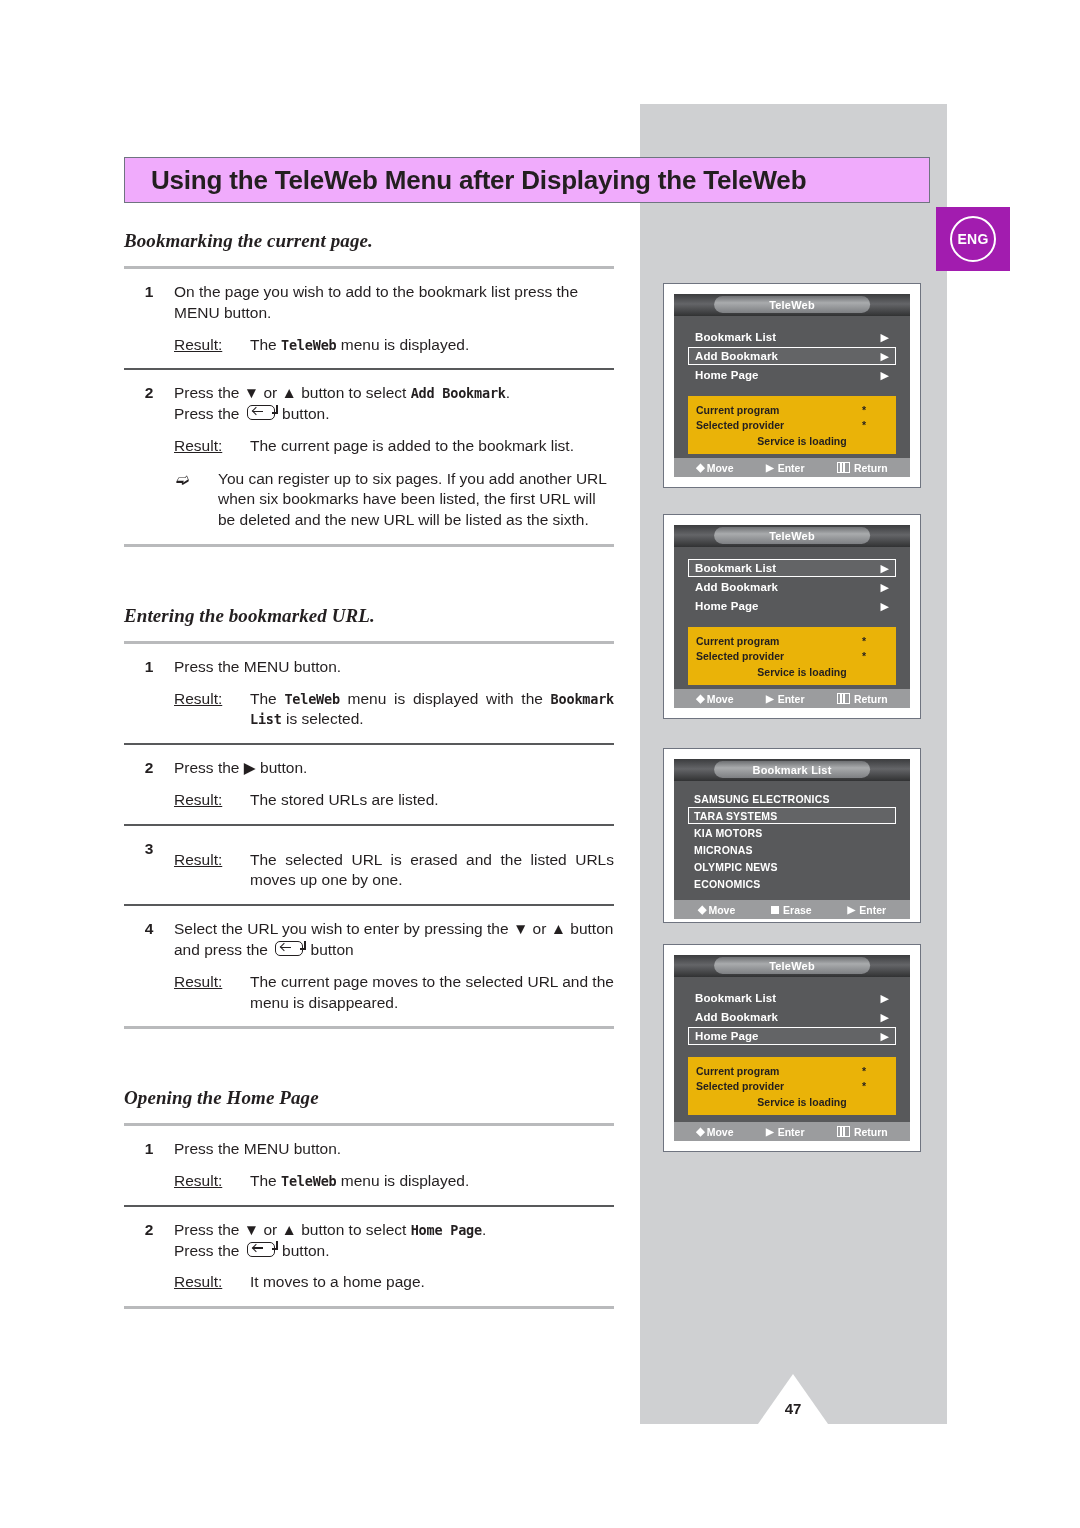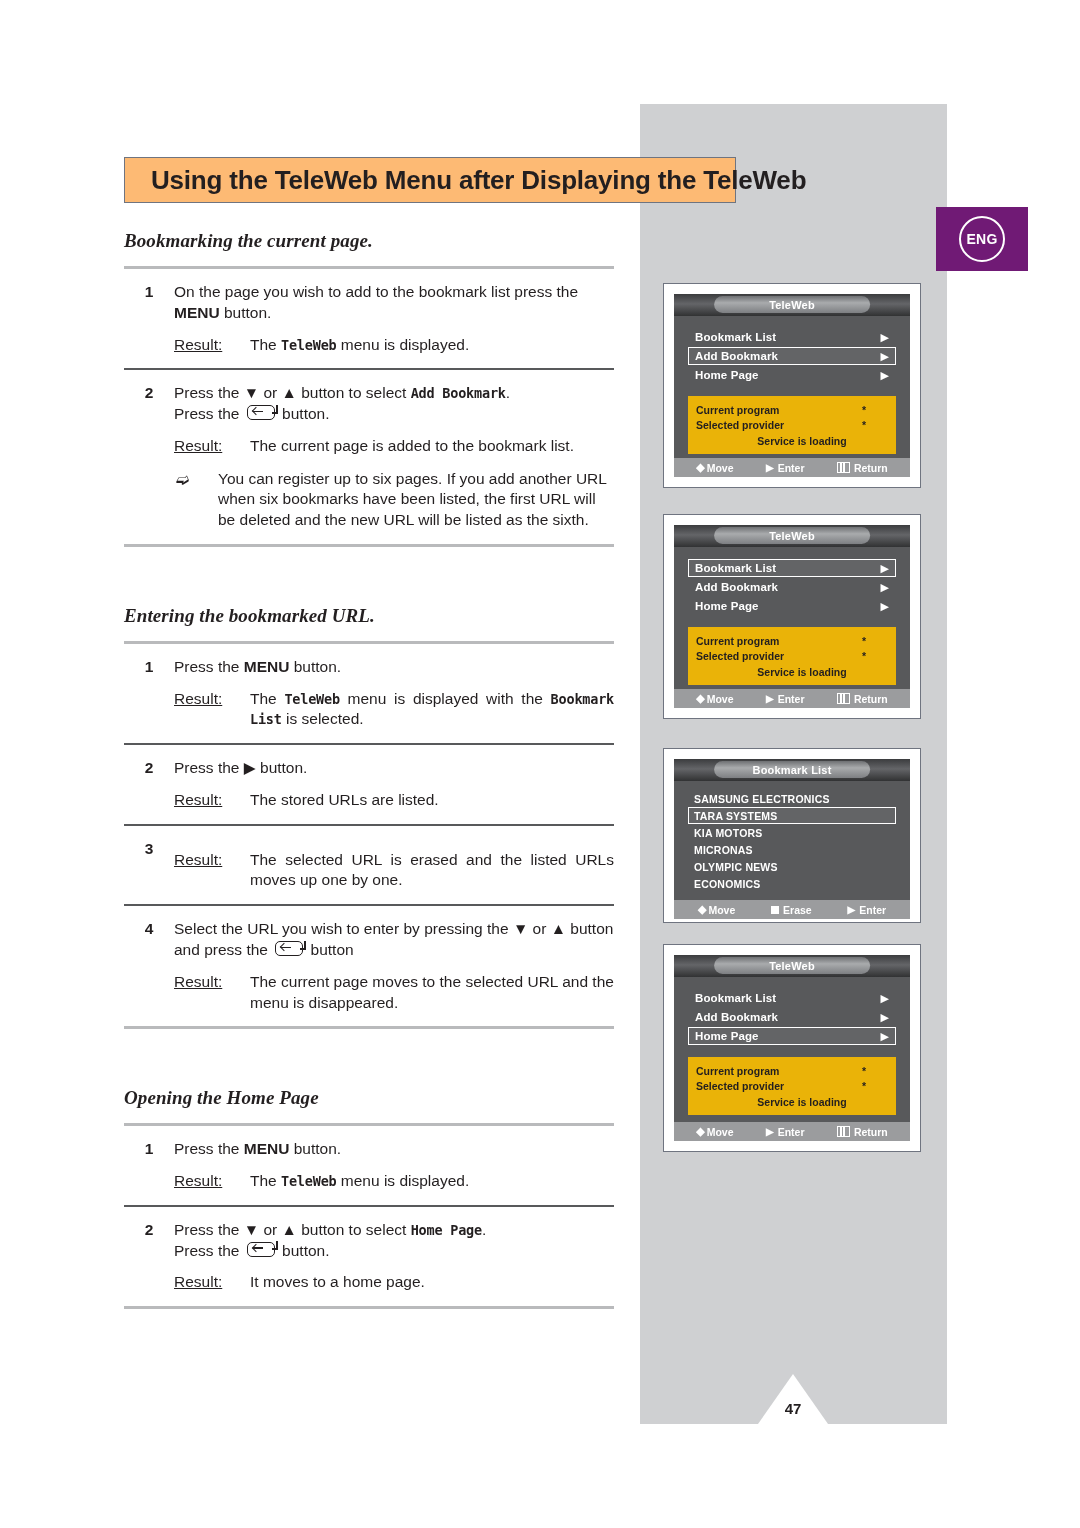--- a/index.html
+++ b/index.html
@@ -21,23 +21,23 @@
     left: 640px;
     top: 104px;
     width: 307px;
     height: 1320px;
     background: #cfd0d2;
   }
   .eng-badge {
     position: absolute;
     left: 936px;
     top: 207px;
-    width: 92px;
+    width: 74px;
     height: 64px;
-    background: #701a75;
+    background: #a21caf;
     display: flex;
     align-items: center;
     justify-content: center;
   }
   .eng-circle {
     width: 42px;
     height: 42px;
     border: 2px solid #ffffff;
     border-radius: 50%;
     color: #ffffff;
@@ -47,23 +47,23 @@
     display: flex;
     align-items: center;
     justify-content: center;
   }
 
   
   .title-box {
     position: absolute;
     left: 124px;
     top: 157px;
-    width: 612px;
+    width: 806px;
     height: 46px;
-    background: #fdba74;
+    background: #f0abfc;
     border: 1px solid #6f7480;
     box-sizing: border-box;
     display: flex;
     align-items: center;
   }
   .title-box .title-text {
     font-size: 26px;
     font-weight: bold;
     color: #231f20;
     padding-left: 26px;
@@ -148,21 +148,21 @@
     font-size: 16px;
     color: #231f20;
     padding-left: 2px;
   }
   .note-text {
     flex: 1 1 auto;
     font-size: 15.5px;
     line-height: 1.34;
     color: #231f20;
   }
-  b.bold { font-weight: bold; }
+  b.bold { font-weight: normal; }
   .mono {
     font-family: "DejaVu Sans Mono", monospace;
     font-weight: bold;
     font-size: 13.5px;
     letter-spacing: -0.2px;
   }
   .gap-lg { height: 58px; }
 
   
   .enterkey {

